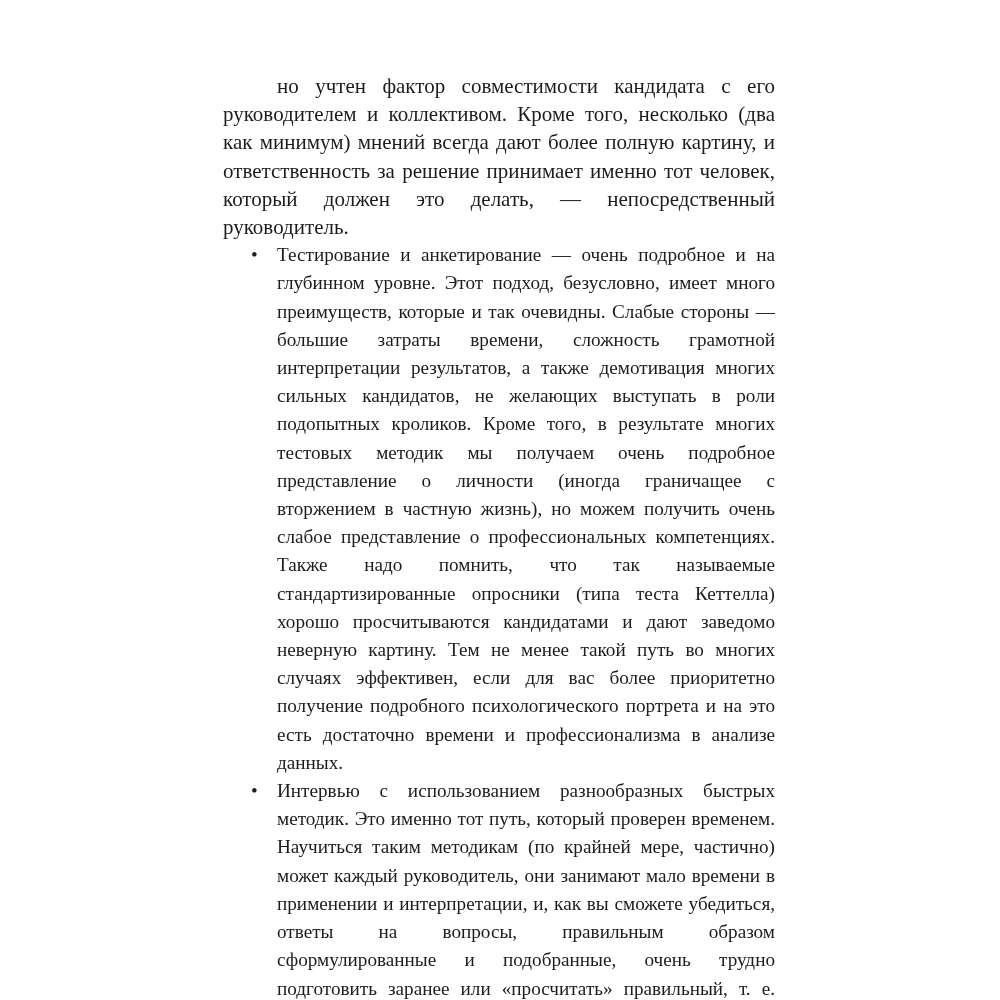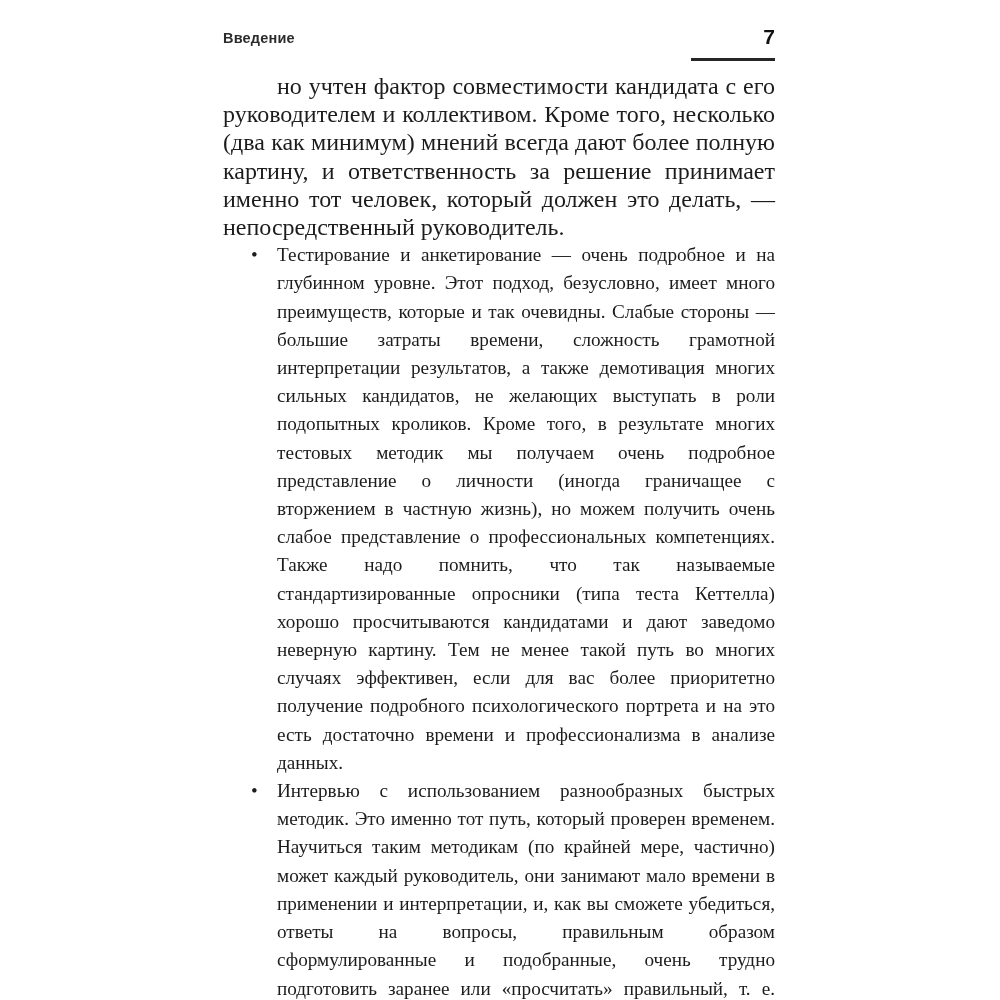--- a/index.html
+++ b/index.html
@@ -65,21 +65,21 @@
   
   .text-column {
     position: absolute;
     left: 223px;
     top: 72px;
     width: 552px;
   }
 
   .para {
     margin: 0;
-    font-size: 24px;
+    font-size: 21px;
     line-height: 28.2px;
     text-align: justify;
     text-justify: inter-word;
     hyphens: manual;
     color: #1c1c1c;
   }
   
   .para--continuation {
     text-indent: 54px;
   }
@@ -111,25 +111,20 @@
   }
   .lead-in {
     font-weight: 400;
   }
 </style>
 </head>
 <body>
 
 <div class="page">
 
-  <div class="running-head">
-    <div class="running-head-title">Введение</div>
-    <div class="running-head-folio">7</div>
-    <div class="running-head-rule"></div>
-  </div>
 
   <div class="text-column">
 
     <p class="para para--continuation">но учтен фактор совместимости кандидата с его руководителем и коллективом. Кроме того, несколько (два как минимум) мнений всегда дают более полную картину, и ответственность за решение принимает именно тот человек, который должен это делать, — непосредственный руководитель.</p>
 
     <ul class="bullet-list">
 
       <li class="bullet-item">
         <span class="bullet-marker">•</span><span class="lead-in">Тестирование и анкетирование — очень подробное и на глубинном уровне.</span><span> Этот подход, безусловно, имеет много преимуществ, которые и так очевидны. Слабые стороны — большие затраты времени, сложность грамотной интерпретации результатов, а также демотивация многих сильных кандидатов, не желающих выступать в роли подопытных кроликов. Кроме того, в результате многих тестовых методик мы получаем очень подробное представление о личности (иногда граничащее с вторжением в частную жизнь), но можем получить очень слабое представление о профессиональных компетенциях. Также надо помнить, что так называемые стандартизированные опросники (типа теста Кеттелла) хорошо просчитываются кандидатами и дают заведомо неверную картину. Тем не менее такой путь во многих случаях эффективен, если для вас более приоритетно получение подробного психологического портрета и на это есть достаточно времени и профессионализма в анализе данных.</span>
       </li>

